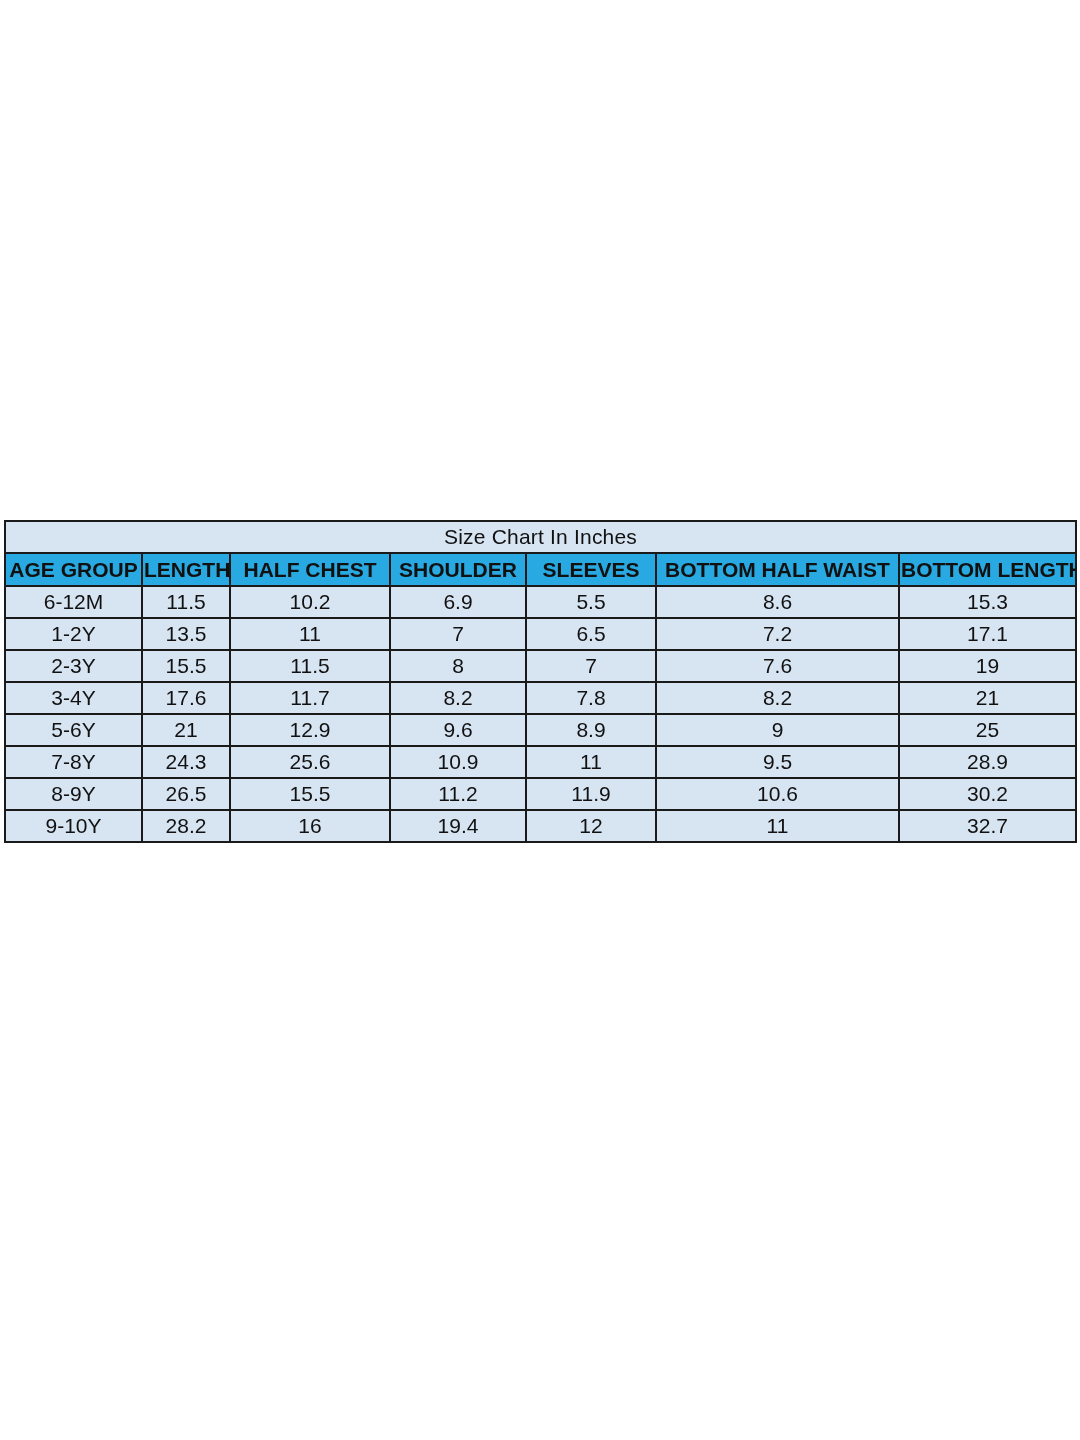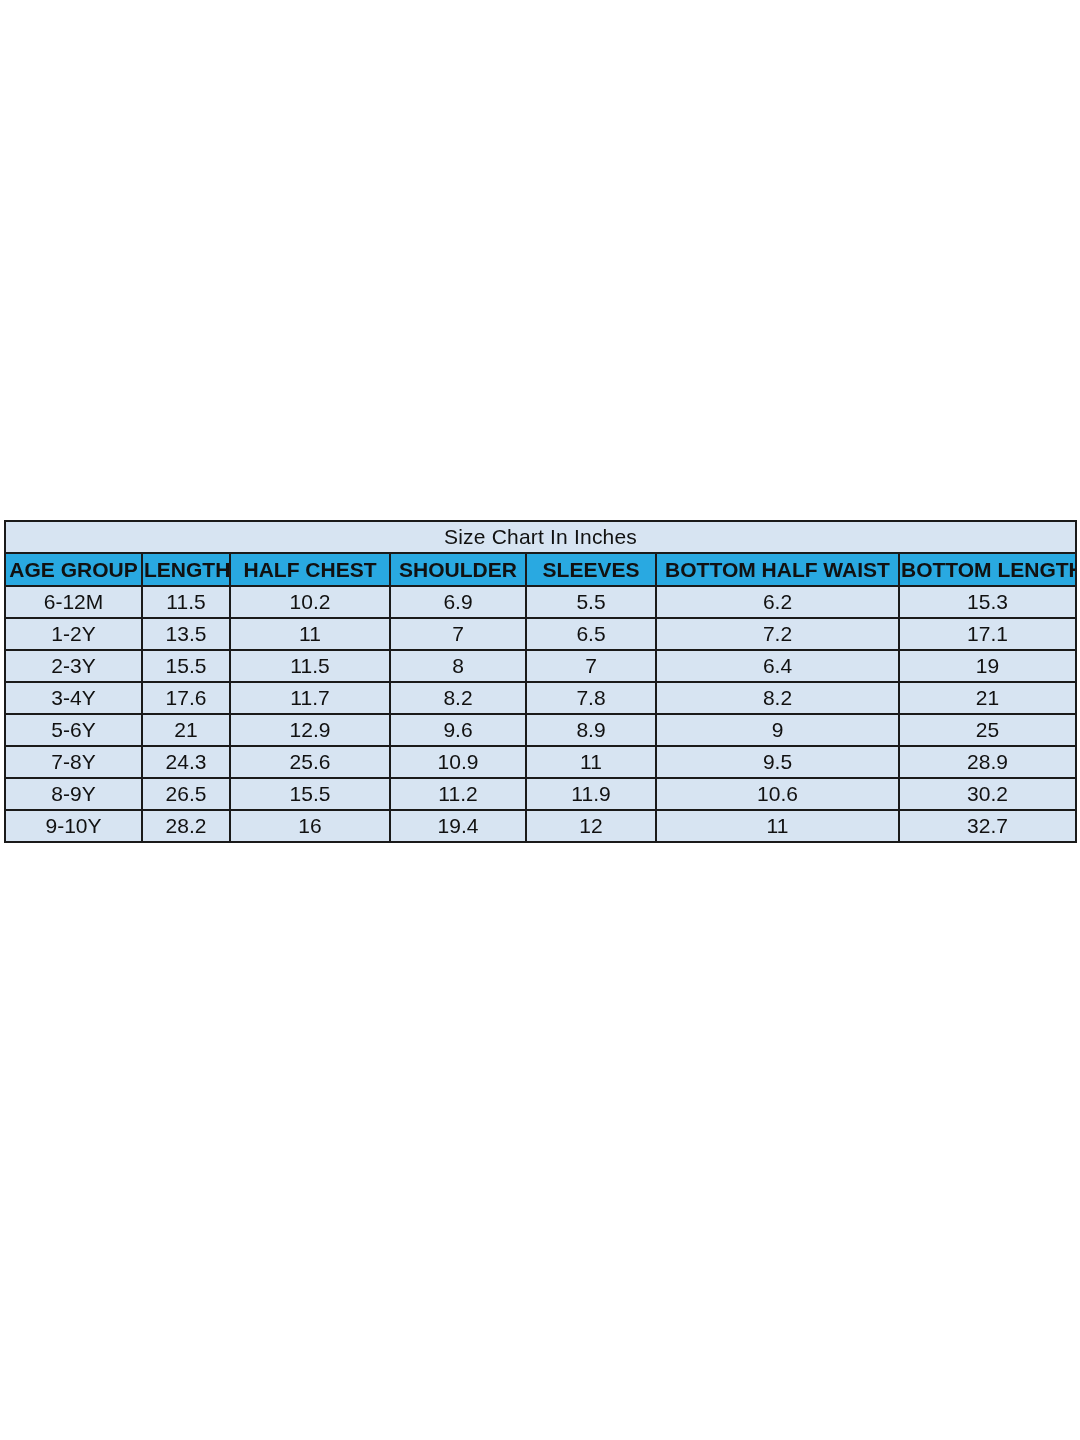--- a/index.html
+++ b/index.html
@@ -83,39 +83,39 @@
           <th>BOTTOM LENGTH</th>
         </tr>
     </thead>
     <tbody id="table-body">
         <tr>
           <td>6-12M</td>
           <td>11.5</td>
           <td>10.2</td>
           <td>6.9</td>
           <td>5.5</td>
-          <td>6.2</td>
+          <td>8.6</td>
           <td>15.3</td>
         </tr>
         <tr>
           <td>1-2Y</td>
           <td>13.5</td>
           <td>11</td>
           <td>7</td>
           <td>6.5</td>
           <td>7.2</td>
           <td>17.1</td>
         </tr>
         <tr>
           <td>2-3Y</td>
           <td>15.5</td>
           <td>11.5</td>
           <td>8</td>
           <td>7</td>
-          <td>6.4</td>
+          <td>7.6</td>
           <td>19</td>
         </tr>
         <tr>
           <td>3-4Y</td>
           <td>17.6</td>
           <td>11.7</td>
           <td>8.2</td>
           <td>7.8</td>
           <td>8.2</td>
           <td>21</td>

